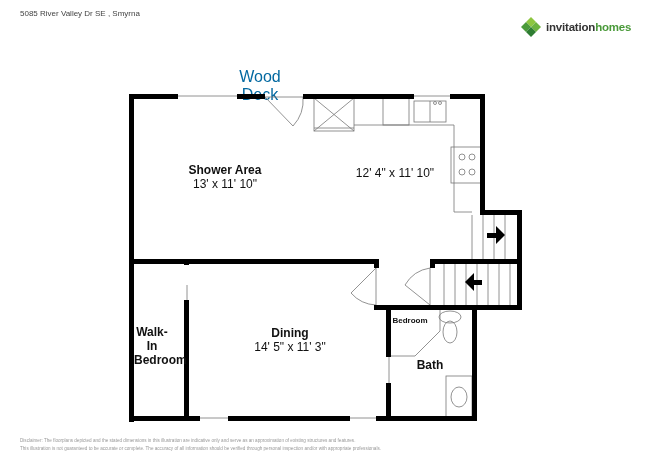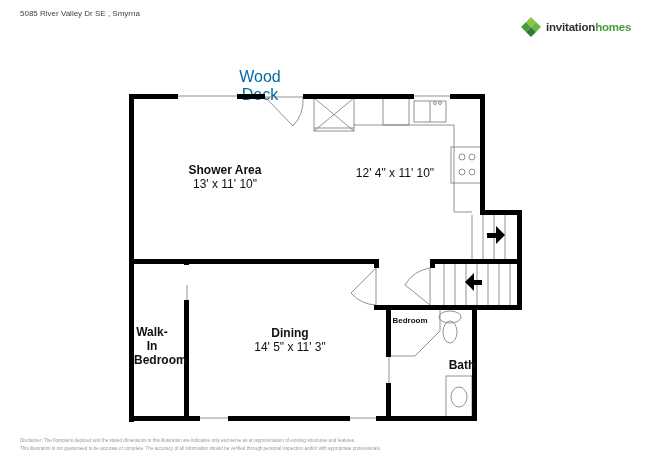--- a/index.html
+++ b/index.html
@@ -149,20 +149,20 @@
 
 <div class="label" style="left:235px; top:327px; width:110px;">
   <span class="name">Dining</span>
   <span class="dim">14' 5" x 11' 3"</span>
 </div>
 
 <div class="label" style="left:390px; top:316px; width:40px;">
   <span class="name" style="font-size:8px;">Bedroom</span>
 </div>
 
-<div class="label" style="left:410px; top:359px; width:40px;margin-left:32px;">
+<div class="label" style="left:410px; top:359px; width:40px;">
   <span class="name">Bath</span>
 </div>
 
 <div class="disclaimer">
   <div>Disclaimer: The floorplans depicted and the stated dimensions in this illustration are indicative only and serve as an approximation of existing structures and features.</div>
   <div>This illustration is not guaranteed to be accurate or complete. The accuracy of all information should be verified through personal inspection and/or with appropriate professionals.</div>
 </div>
 
 </body></html>

